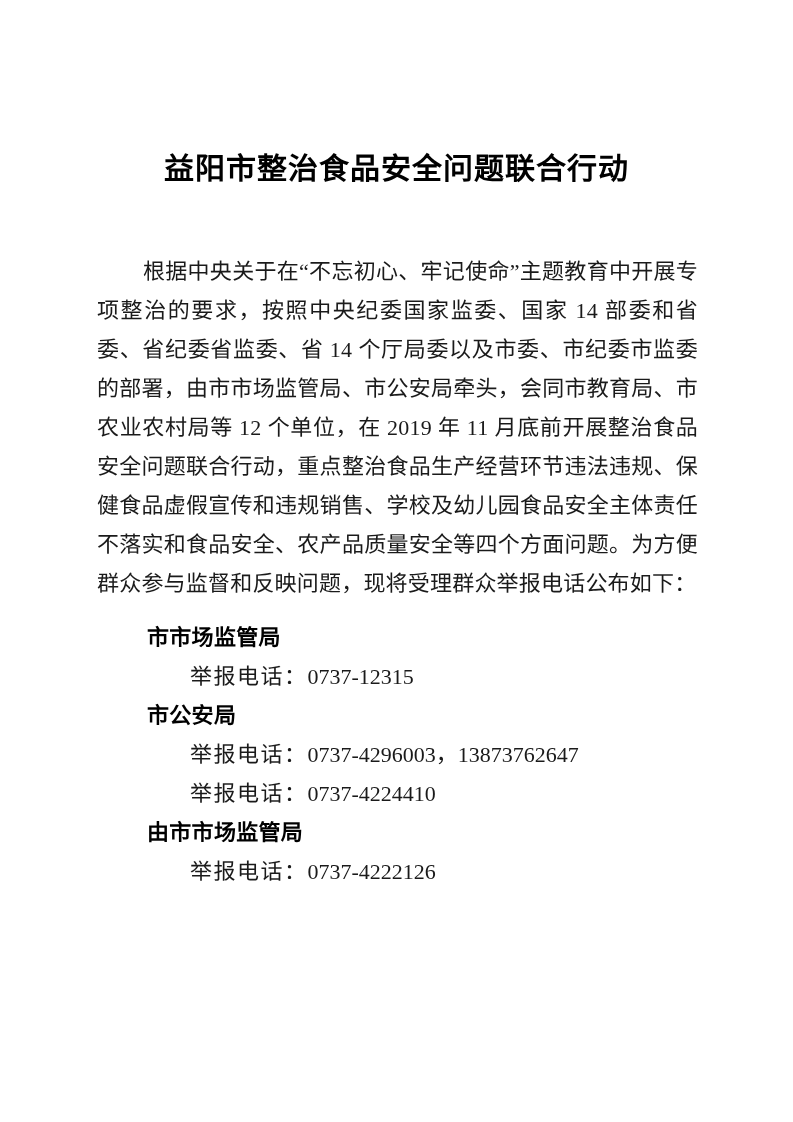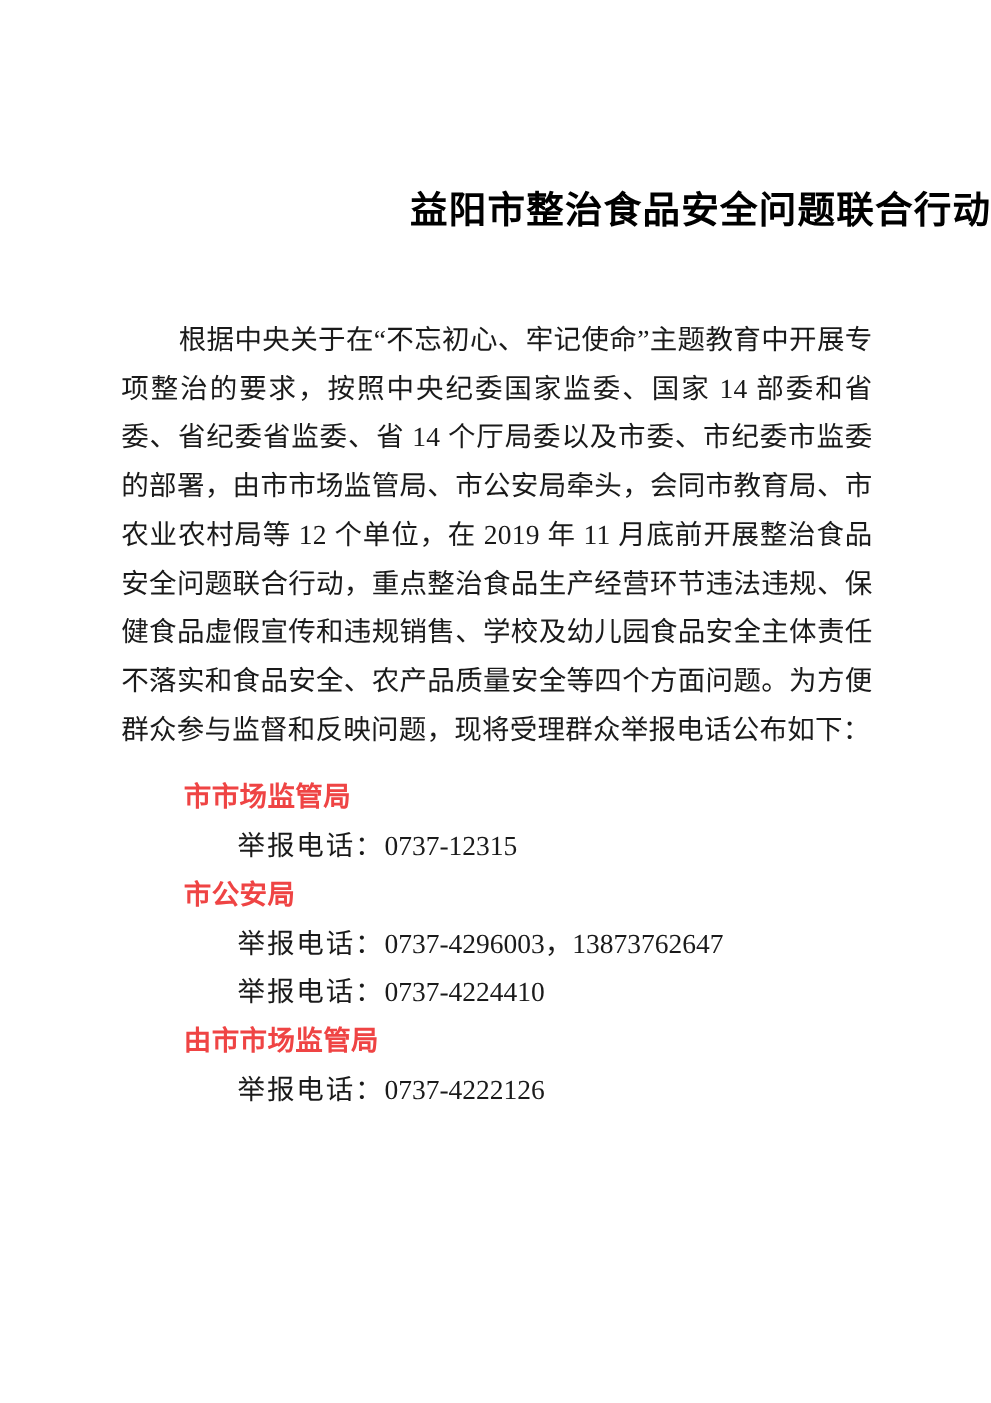--- a/index.html
+++ b/index.html
@@ -18,21 +18,21 @@
     overflow: hidden;
     -webkit-font-smoothing: antialiased;
   }
 
   
   .doc-title {
     position: absolute;
     left: 0;
     top: 126px;
     width: 793px;
-    text-align: right;
+    text-align: center;
     font-family: "Liberation Sans", "DejaVu Sans", sans-serif;
     font-weight: bold;
     font-size: 30px;
     line-height: 45px;
     letter-spacing: 1px;
     color: #000000;
   }
   .doc-title .title-line {
     display: block;
     white-space: nowrap;
@@ -74,21 +74,21 @@
     padding: 0;
   }
 
   .dept-name {
     margin: 0;
     padding-left: 50px;
     font-family: "Liberation Sans", "DejaVu Sans", sans-serif;
     font-weight: bold;
     font-size: 22px;
     line-height: 39px;
-    color: #ef4444;
+    color: #000000;
     letter-spacing: 0.3px;
   }
 
   .dept-phone {
     margin: 0;
     padding-left: 52px;
     font-family: "Liberation Serif", "DejaVu Serif", serif;
     font-size: 22px;
     line-height: 39px;
     color: #1a1a1a;

